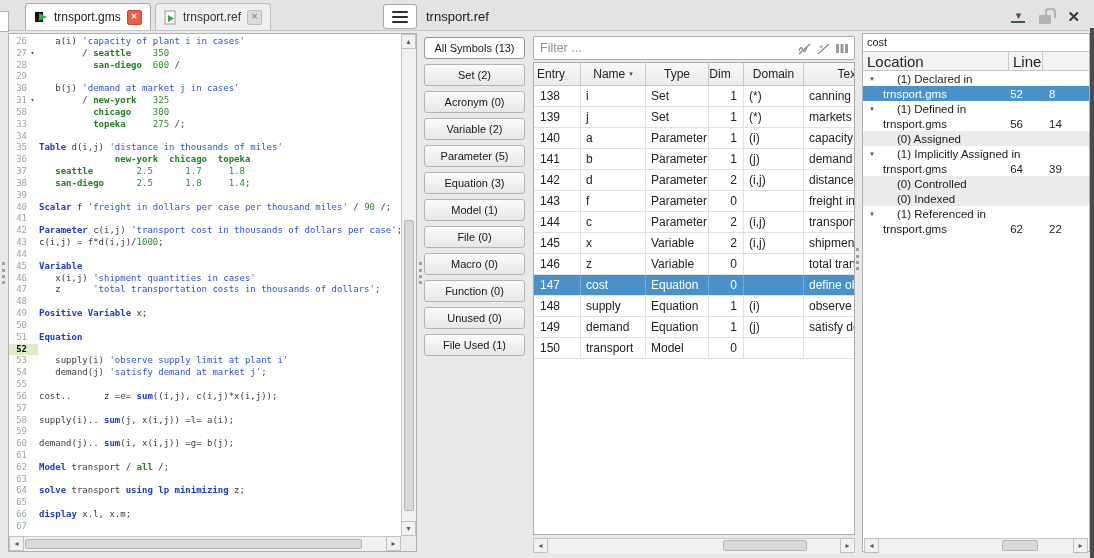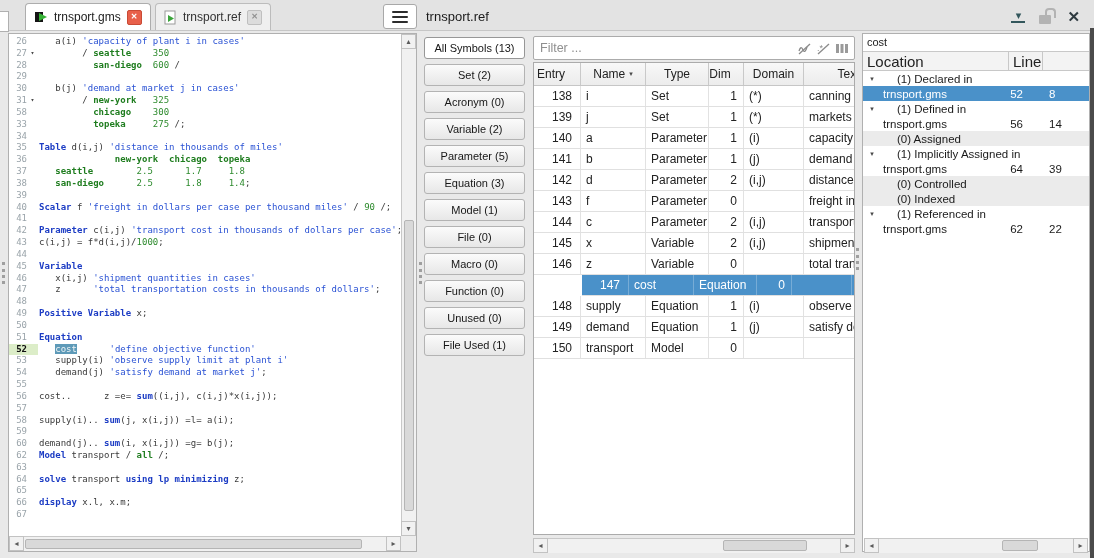--- a/index.html
+++ b/index.html
@@ -63,29 +63,29 @@
   .filterbox{position:absolute;left:533px;top:36px;width:322px;height:24px;background:#fff;border:1px solid #ababab;
              border-radius:2px;box-sizing:border-box;display:flex;align-items:center;}
   .filterbox input{border:none;outline:none;flex:1;font-size:12.5px;padding:0 0 0 6px;font-family:"Liberation Sans",sans-serif;color:#333;background:transparent;}
   .filterbox input::placeholder{color:#8f8f8f;}
   .ficons{display:flex;align-items:center;gap:3px;padding-right:5px;}
   .symtable{position:absolute;left:533px;top:62px;width:322px;height:473px;background:#fff;border:1px solid #ababab;box-sizing:border-box;overflow:hidden;}
   .thead{display:flex;height:22px;background:linear-gradient(#f8f8f8,#ececec);border-bottom:1px solid #c6c6c6;font-size:12px;color:#222;width:360px;}
   .th{display:flex;align-items:center;justify-content:center;border-right:1px solid #c9c9c9;box-sizing:border-box;gap:4px;}
   .tr{display:flex;height:20px;border-bottom:1px solid #e0e0e0;font-size:12px;color:#222;width:360px;align-items:center;}
   .td{height:100%;display:flex;align-items:center;border-right:1px solid #e2e2e2;box-sizing:border-box;overflow:hidden;white-space:nowrap;}
-  .c-entry{width:47px;flex:0 0 47px;justify-content:flex-end;padding-right:8px;}
+  .c-entry{width:47px;flex:0 0 47px;justify-content:flex-end;padding-right:20px;}
   .c-name{width:65px;flex:0 0 65px;padding-left:5px;}
   .c-type{width:63px;flex:0 0 63px;padding-left:5px;}
   .c-dim{width:35px;flex:0 0 35px;justify-content:flex-end;padding-right:6px;}
   .c-domain{width:60px;flex:0 0 60px;padding-left:5px;}
   .c-text{width:90px;flex:0 0 90px;padding-left:5px;}
   .th.c-entry,.th.c-dim{justify-content:center;padding-right:12px;align-items:center;}
   .th.c-name,.th.c-type,.th.c-domain,.th.c-text{justify-content:center;padding-left:0;}
-  .tr.sel{background:var(--sel);color:#fff;margin-left:48px;}
+  .tr.sel{background:var(--sel);color:#fff;}
   .tr.sel .td{border-right-color:rgba(255,255,255,0.25);}
   .sortind{font-size:7px;color:#4a4a4a;}
   
   .refpanel{position:absolute;left:862px;top:33px;width:228px;height:519px;background:#fff;border:1px solid #b0b0b0;box-sizing:border-box;overflow:hidden;}
   .refsym{height:17px;font-size:11px;color:#222;padding:2px 0 0 4px;box-sizing:border-box;}
   .refhead{display:flex;height:18px;background:#f3f3f3;border-top:1px solid #c8c8c8;border-bottom:1px solid #c8c8c8;font-size:15px;color:#222;}
   .rh{display:flex;align-items:center;padding-left:4px;border-right:1px solid #c8c8c8;box-sizing:border-box;}
   .rh-loc{width:146px;flex:0 0 146px;}
   .rh-line{width:34px;flex:0 0 34px;}
   .rh-col{flex:1;border-right:none;margin-left:48px;}
@@ -171,29 +171,30 @@
       <div class="cl"><span class="gut">42</span><span class="fold"></span><span class="ct"><span class="sk">Parameter</span><span class="sp"> c(i,j) </span><span class="ss">'transport cost in thousands of dollars per case'</span><span class="sp">;</span></span></div>
       <div class="cl"><span class="gut">43</span><span class="fold"></span><span class="ct"><span class="sp">c(i,j) = f*d(i,j)/</span><span class="sn">1000</span><span class="sp">;</span></span></div>
       <div class="cl"><span class="gut">44</span><span class="fold"></span><span class="ct"></span></div>
       <div class="cl"><span class="gut">45</span><span class="fold"></span><span class="ct"><span class="sk">Variable</span></span></div>
       <div class="cl"><span class="gut">46</span><span class="fold"></span><span class="ct"><span class="sp">   x(i,j) </span><span class="ss">'shipment quantities in cases'</span></span></div>
       <div class="cl"><span class="gut">47</span><span class="fold"></span><span class="ct"><span class="sp">   z      </span><span class="ss">'total transportation costs in thousands of dollars'</span><span class="sp">;</span></span></div>
       <div class="cl"><span class="gut">48</span><span class="fold"></span><span class="ct"></span></div>
       <div class="cl"><span class="gut">49</span><span class="fold"></span><span class="ct"><span class="sk">Positive Variable</span><span class="sp"> x;</span></span></div>
       <div class="cl"><span class="gut">50</span><span class="fold"></span><span class="ct"></span></div>
       <div class="cl"><span class="gut">51</span><span class="fold"></span><span class="ct"><span class="sk">Equation</span></span></div>
-      <div class="cl cur"><span class="gut">52</span><span class="fold"></span><span class="ct"><span class="sp">   </span><span class="sh">cost</span><span class="sp">      </span><span class="ss">'define objective function'</span></span></div>
+      <div class="cl cur"><span class="gut">52</span><span class="fold"></span></div>
       <div class="cl"><span class="gut">53</span><span class="fold"></span><span class="ct"><span class="sp">   supply(i) </span><span class="ss">'observe supply limit at plant i'</span></span></div>
       <div class="cl"><span class="gut">54</span><span class="fold"></span><span class="ct"><span class="sp">   demand(j) </span><span class="ss">'satisfy demand at market j'</span><span class="sp">;</span></span></div>
       <div class="cl"><span class="gut">55</span><span class="fold"></span><span class="ct"></span></div>
       <div class="cl"><span class="gut">56</span><span class="fold"></span><span class="ct"><span class="sp">cost..      z =e= </span><span class="sk">sum</span><span class="sp">((i,j), c(i,j)*x(i,j));</span></span></div>
       <div class="cl"><span class="gut">57</span><span class="fold"></span><span class="ct"></span></div>
       <div class="cl"><span class="gut">58</span><span class="fold"></span><span class="ct"><span class="sp">supply(i).. </span><span class="sk">sum</span><span class="sp">(j, x(i,j)) =l= a(i);</span></span></div>
       <div class="cl"><span class="gut">59</span><span class="fold"></span><span class="ct"></span></div>
       <div class="cl"><span class="gut">60</span><span class="fold"></span><span class="ct"><span class="sp">demand(j).. </span><span class="sk">sum</span><span class="sp">(i, x(i,j)) =g= b(j);</span></span></div>
+      <div class="cl"><span class="gut">61</span><span class="fold"></span><span class="ct"></span></div>
       <div class="cl"><span class="gut">62</span><span class="fold"></span><span class="ct"><span class="sk">Model</span><span class="sp"> transport / </span><span class="se">all</span><span class="sp"> /;</span></span></div>
       <div class="cl"><span class="gut">63</span><span class="fold"></span><span class="ct"></span></div>
       <div class="cl"><span class="gut">64</span><span class="fold"></span><span class="ct"><span class="sk">solve</span><span class="sp"> transport </span><span class="sk">using</span><span class="sp"> </span><span class="sk">lp</span><span class="sp"> </span><span class="sk">minimizing</span><span class="sp"> z;</span></span></div>
       <div class="cl"><span class="gut">65</span><span class="fold"></span><span class="ct"></span></div>
       <div class="cl"><span class="gut">66</span><span class="fold"></span><span class="ct"><span class="sk">display</span><span class="sp"> x.l, x.m;</span></span></div>
       <div class="cl"><span class="gut">67</span><span class="fold"></span><span class="ct"></span></div>
     </div>
 
   <div class="sb v" style="right:0;top:0;bottom:15px;">
     <div class="sbarrow" style="top:0;right:0;">▴</div>

